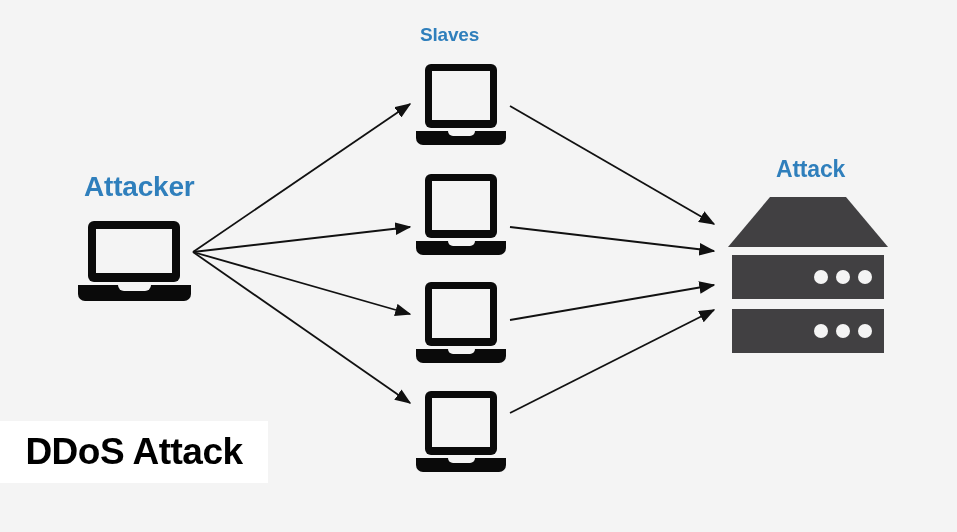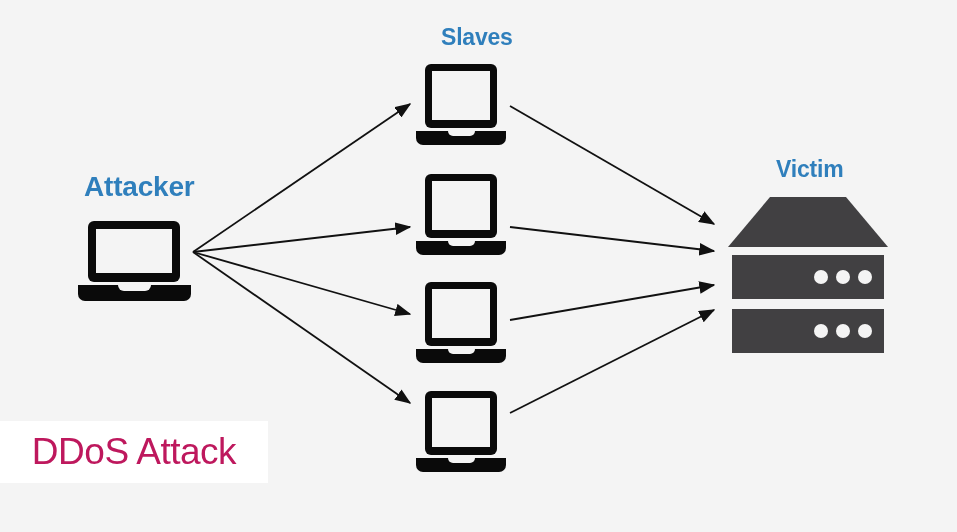--- a/index.html
+++ b/index.html
@@ -29,22 +29,21 @@
     letter-spacing: -0.2px;
   }
   #label-attacker {
     left: 84px;
     top: 171px;
     font-size: 28px;
   }
   #label-slaves {
     left: 420px;
     top: 24px;
-    font-size: 23px;
-    margin-left: 21px;
+    font-size: 19px;
   }
   #label-victim {
     left: 776px;
     top: 156px;
     font-size: 23px;
   }
   
   .laptop {
     position: absolute;
   }
@@ -122,22 +121,22 @@
     left: 0;
     top: 421px;
     width: 268px;
     height: 62px;
     background: #ffffff;
     display: flex;
     align-items: center;
     justify-content: center;
   }
   #title-text {
-    color: #be185d;
-    font-weight: normal;
+    color: #000000;
+    font-weight: bold;
     font-size: 37px;
     font-family: "Liberation Sans", sans-serif;
     letter-spacing: -0.5px;
   }
 </style>
 </head>
 <body>
 
 <div id="stage">
 
@@ -202,21 +201,21 @@
 
   <div class="laptop" style="left:416px; top:391px; width:90px; height:81px;">
     <div class="screen" style="left:9px; top:0; width:72px; height:64px;">
       <div class="screen-inner" style="left:7px; top:7px; right:7px; bottom:8px;"></div>
     </div>
     <div class="base" style="left:0; top:67px; width:90px; height:14px;">
       <div class="notch" style="left:32px; top:0; width:27px; height:5px;"></div>
     </div>
   </div>
 
-  <div class="label" id="label-victim">Victim</div>
+  <div class="label" id="label-victim">Attack</div>
 
   <div id="server">
     <svg class="srv-top" viewBox="0 0 160 50" width="160" height="50">
       <polygon points="42,0 118,0 160,50 0,50" fill="#414042"></polygon>
     </svg>
     <div class="srv-bar srv-bar-1">
       <div class="dots">
         <div class="dot"></div>
         <div class="dot"></div>
         <div class="dot"></div>

